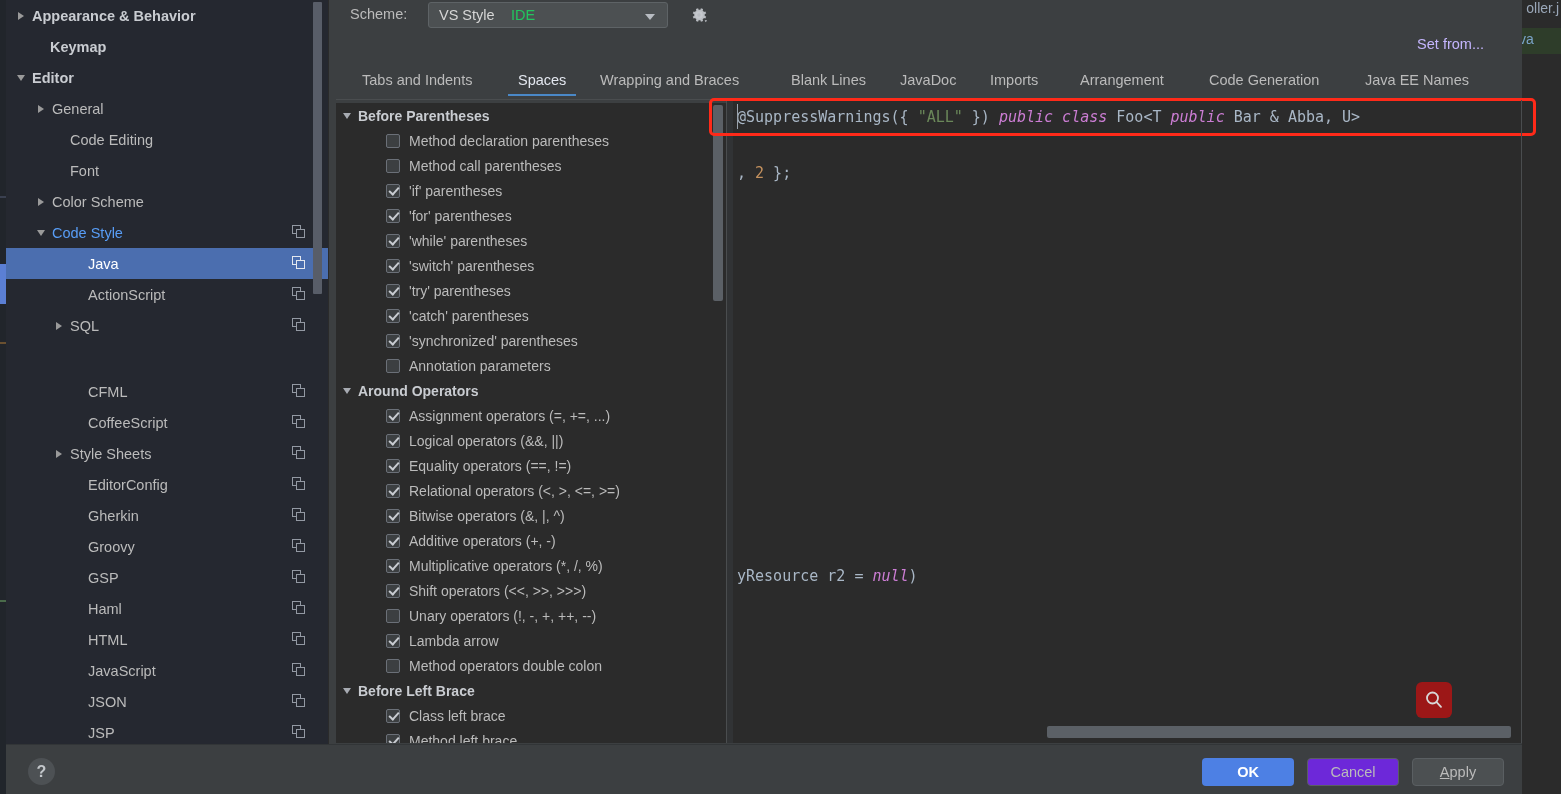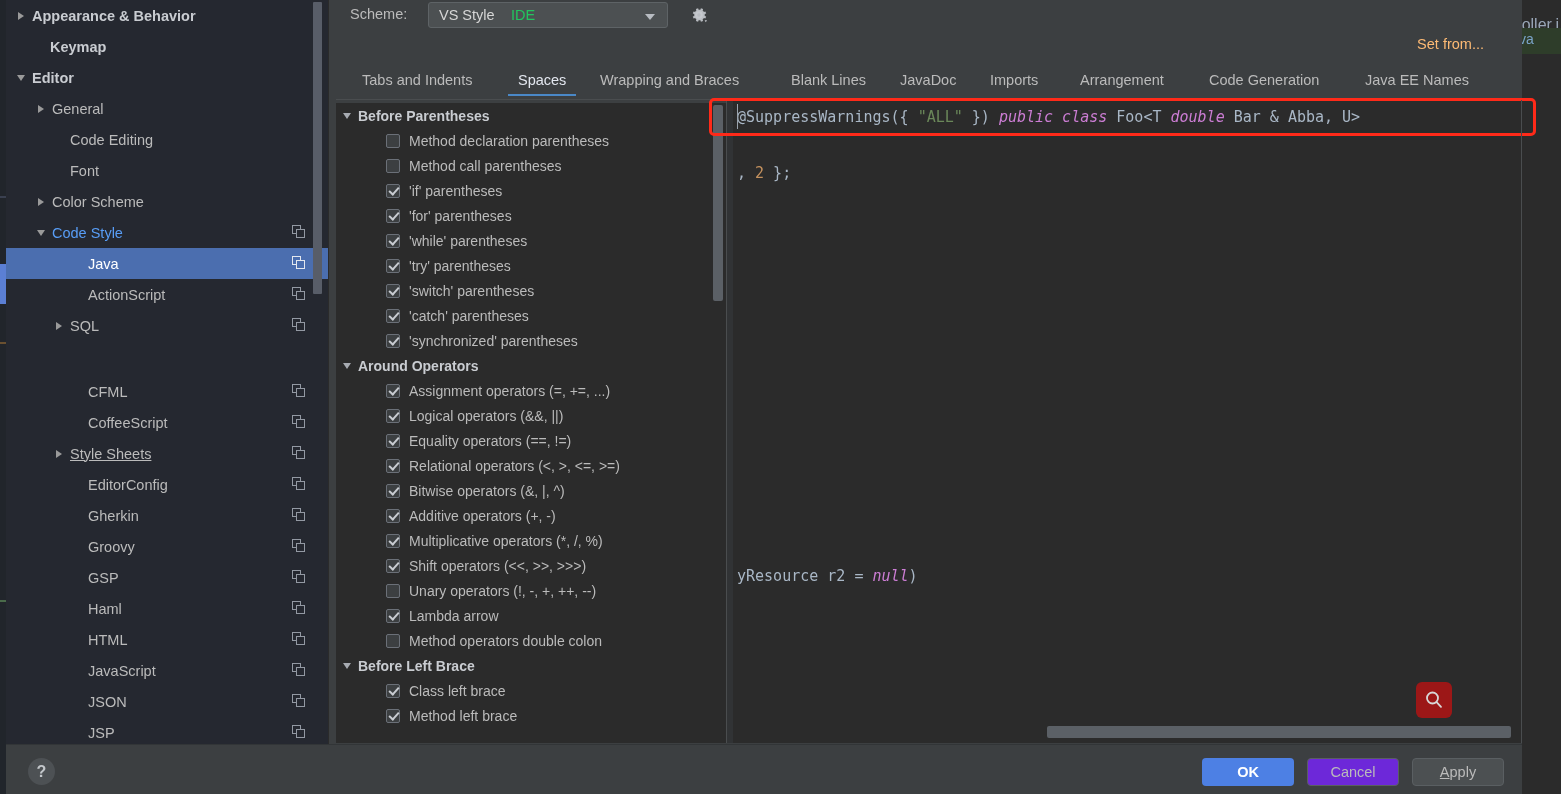--- a/index.html
+++ b/index.html
@@ -21,22 +21,22 @@
       linear-gradient(#6a5030 0 0), linear-gradient(#4a6b4a 0 0);
     background-repeat: no-repeat;
     background-size: 6px 2px, 6px 40px, 6px 2px, 6px 2px;
     background-position: 0 196px, 0 264px, 0 342px, 0 600px;
   }
   #bg-right-panel {
     position: absolute; right: 0; top: 0; width: 61px; height: 760px;
     background: #2b2b2b;
   }
   #bg-tab-a {
-    position: absolute; right: 2px; top: 16px;
-    color: #9aa7b8; font-size: 16px; white-space: nowrap;
+    position: absolute; right: 2px; top: 0;
+    color: #9aa7b8; font-size: 14px; white-space: nowrap;
   }
   #bg-tab-b {
     position: absolute; right: 0px; top: 28px; width: 48px; height: 26px;
     background: #2e3d2a;
   }
   #bg-tab-b span {
     position: absolute; left: 6px; top: 3px;
     color: #7aa3c8; font-size: 14px;
   }
 
@@ -137,21 +137,21 @@
     border-top: 6px solid #b8bcc2;
     border-left: 5px solid transparent;
     border-right: 5px solid transparent;
   }
   #scheme-gear {
     position: absolute; left: 352px; top: 4px;
     width: 22px; height: 22px; cursor: pointer;
   }
   #set-from-link {
     position: absolute; right: 38px; top: 36px;
-    color: #fdba74; font-size: 14.5px; cursor: pointer;
+    color: #c4b5fd; font-size: 14.5px; cursor: pointer;
   }
 
   
   #tab-strip {
     position: absolute; left: 330px; top: 68px;
     width: 1186px; height: 32px;
   }
   .tab {
     position: absolute; top: 0;
     color: #bbbbbb; font-size: 14.5px;
@@ -401,21 +401,21 @@
           </span>
         </div>
         <div class="tree-row" style="padding-left: 64px;">
           <span class="t-arrow"></span>
           <span class="tree-label">CoffeeScript</span>
           <span class="copy-icon">
             <i class="back"></i>
             <i class="front"></i>
           </span>
         </div>
-        <div class="tree-row" style="padding-left: 46px; text-decoration: underline;">
+        <div class="tree-row" style="padding-left: 46px;">
           <span class="t-arrow right"></span>
           <span class="tree-label">Style Sheets</span>
           <span class="copy-icon">
             <i class="back"></i>
             <i class="front"></i>
           </span>
         </div>
         <div class="tree-row" style="padding-left: 64px;">
           <span class="t-arrow"></span>
           <span class="tree-label">EditorConfig</span>
@@ -552,33 +552,37 @@
       <div class="opt-row">
         <span class="cb checked"></span>
         <span class="opt-label">'for' parentheses</span>
       </div>
       <div class="opt-row">
         <span class="cb checked"></span>
         <span class="opt-label">'while' parentheses</span>
       </div>
       <div class="opt-row">
         <span class="cb checked"></span>
+        <span class="opt-label">'switch' parentheses</span>
+      </div>
+      <div class="opt-row">
+        <span class="cb checked"></span>
         <span class="opt-label">'try' parentheses</span>
       </div>
       <div class="opt-row">
         <span class="cb checked"></span>
-        <span class="opt-label">'switch' parentheses</span>
-      </div>
-      <div class="opt-row">
-        <span class="cb checked"></span>
         <span class="opt-label">'catch' parentheses</span>
       </div>
       <div class="opt-row">
         <span class="cb checked"></span>
         <span class="opt-label">'synchronized' parentheses</span>
+      </div>
+      <div class="opt-row">
+        <span class="cb"></span>
+        <span class="opt-label">Annotation parameters</span>
       </div>
       <div class="opt-group-row">
         <span class="g-arrow"></span>
         <span class="opt-group-label">Around Operators</span>
       </div>
       <div class="opt-row">
         <span class="cb checked"></span>
         <span class="opt-label">Assignment operators (=, +=, ...)</span>
       </div>
       <div class="opt-row">
@@ -633,21 +637,21 @@
         <span class="cb checked"></span>
         <span class="opt-label">Method left brace</span>
       </div>
     </div>
   <div id="opt-scroll-thumb"></div>
   <div id="opt-panel-divider"></div>
 
   <div id="preview-panel">
     <div id="preview-gutter"></div>
     <div id="preview-code">
-        <div class="code-line" style="top: 8px;"><span class="plain">@SuppressWarnings({ </span><span class="str">"ALL"</span><span class="plain"> }) </span><span class="kw">public class</span><span class="plain"> Foo&lt;T </span><span class="kw">double</span><span class="plain"> Bar &amp; Abba, U&gt;</span></div>
+        <div class="code-line" style="top: 8px;"><span class="plain">@SuppressWarnings({ </span><span class="str">"ALL"</span><span class="plain"> }) </span><span class="kw">public class</span><span class="plain"> Foo&lt;T </span><span class="kw">public</span><span class="plain"> Bar &amp; Abba, U&gt;</span></div>
         <div class="code-line" style="top: 64px;"><span class="plain">, </span><span class="num">2</span><span class="plain"> };</span></div>
         <div class="code-line" style="top: 467px;"><span class="plain">yResource r2 = </span><span class="kw">null</span><span class="plain">)</span></div>
       </div>
   </div>
   <div id="caret-line"></div>
   <div id="highlight-box"></div>
 
   <div id="search-fab">
     <svg width="20" height="20" viewBox="0 0 20 20" aria-hidden="true">
       <circle cx="8.5" cy="8" r="5.5" fill="none" stroke="#d8d8d8" stroke-width="1.8"></circle>

